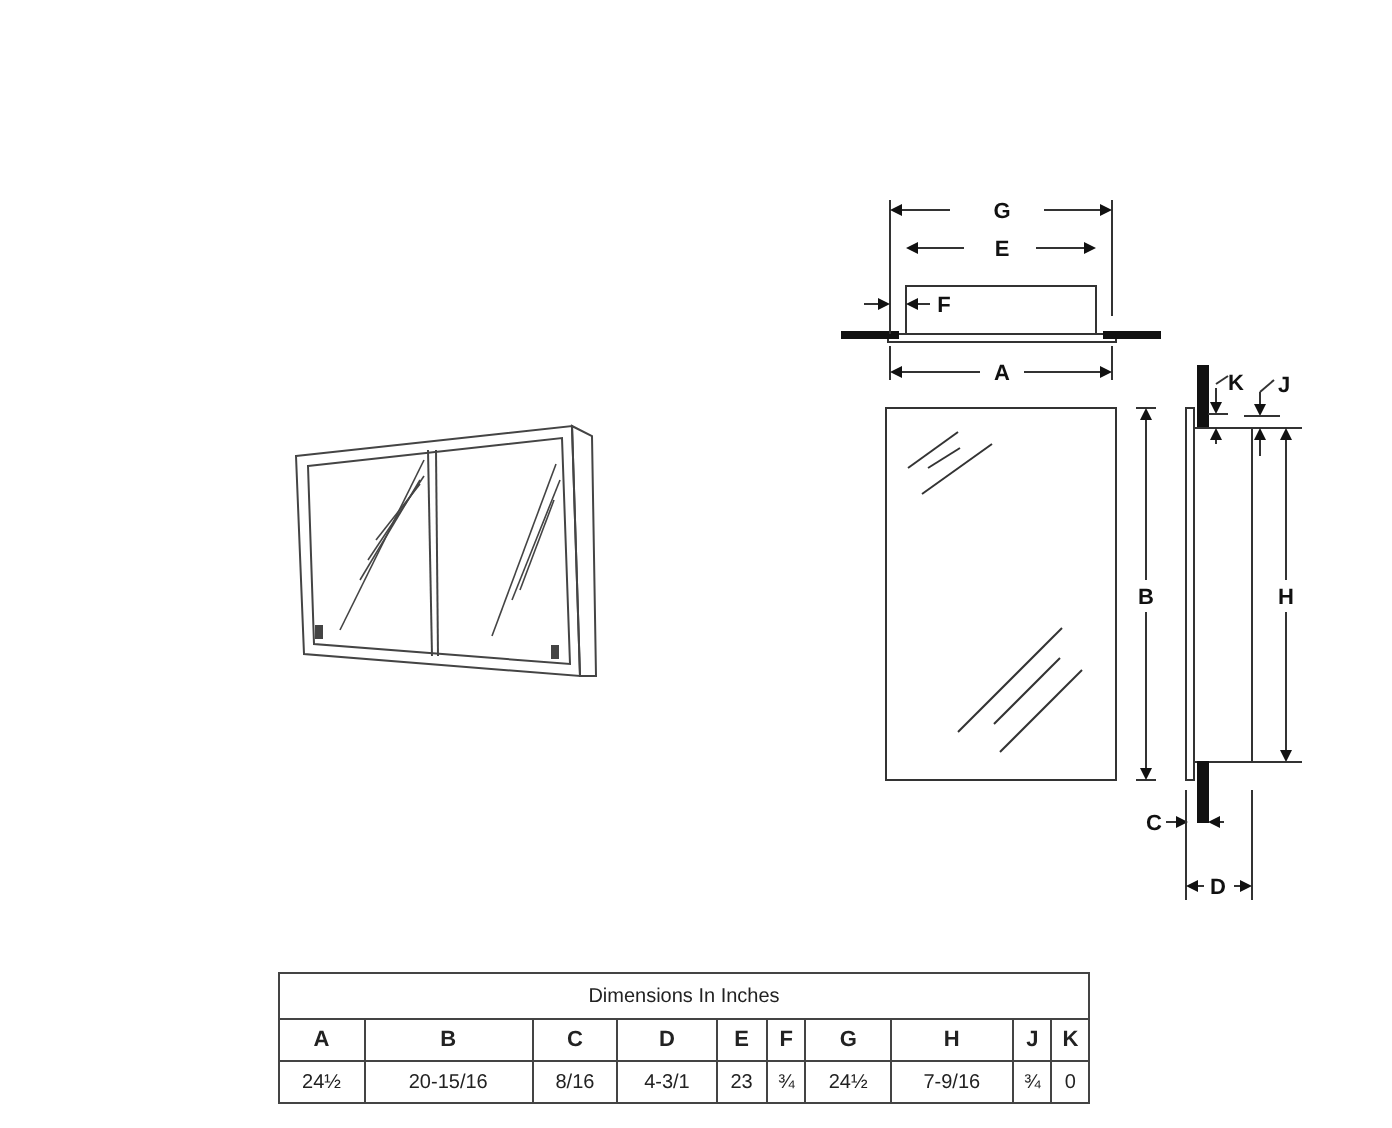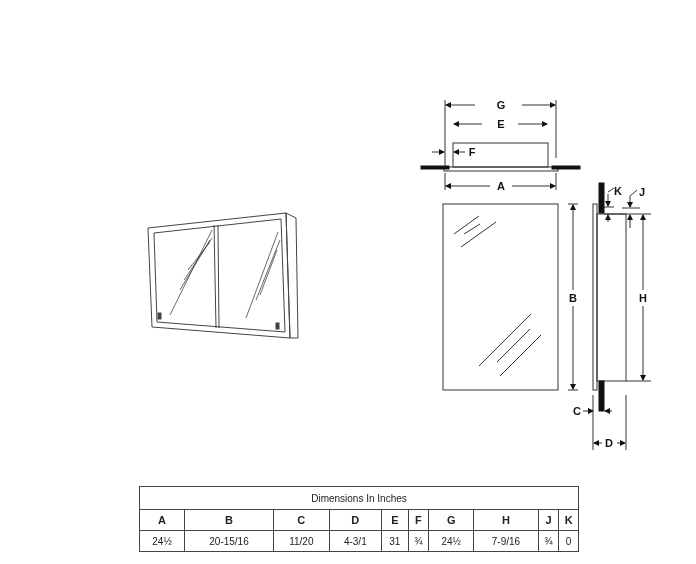--- a/index.html
+++ b/index.html
@@ -1,19 +1,19 @@
 <!DOCTYPE html>
 <html><head>
 <meta charset="utf-8">
 <style>
   html, body { margin:0; padding:0; background:#ffffff; }
   body { width:696px; height:564px; position:relative; overflow:hidden; font-family:"Liberation Sans", sans-serif; }
   svg.drawing { position:absolute; left:0; top:0; }
   .lbl { font-family:"Liberation Sans", sans-serif; font-weight:bold; font-size:11px; fill:#111; }
-  table.dims { position:absolute; left:139px; top:486px; width:440px; border-collapse:collapse; font-family:"Liberation Sans", sans-serif; font-size:10px; color:#222; }
+  table.dims { position:absolute; left:139px; top:486px; width:406px; border-collapse:collapse; font-family:"Liberation Sans", sans-serif; font-size:10px; color:#222; }
   table.dims td, table.dims th { border:1px solid #444; text-align:center; height:20px; padding:0; }
   table.dims th.title { font-weight:normal; font-size:10px; height:22px; }
   table.dims tr.hdr td { font-weight:bold; font-size:11px; }
 </style>
 </head>
 <body>
 
 <svg class="drawing" width="696" height="564" viewBox="0 0 696 564">
   <defs>
     <marker id="arr" markerWidth="6" markerHeight="6" refX="5" refY="3" orient="auto">
@@ -132,23 +132,23 @@
     <td>E</td>
     <td>F</td>
     <td>G</td>
     <td>H</td>
     <td>J</td>
     <td>K</td>
   </tr>
   <tr>
     <td>24½</td>
     <td>20-15/16</td>
-    <td>11/20</td>
+    <td>8/16</td>
     <td>4-3/1</td>
-    <td>31</td>
+    <td>23</td>
     <td>¾</td>
     <td>24½</td>
     <td>7-9/16</td>
     <td>¾</td>
     <td>0</td>
   </tr>
 </tbody>
   </table>
 
 </body></html>

